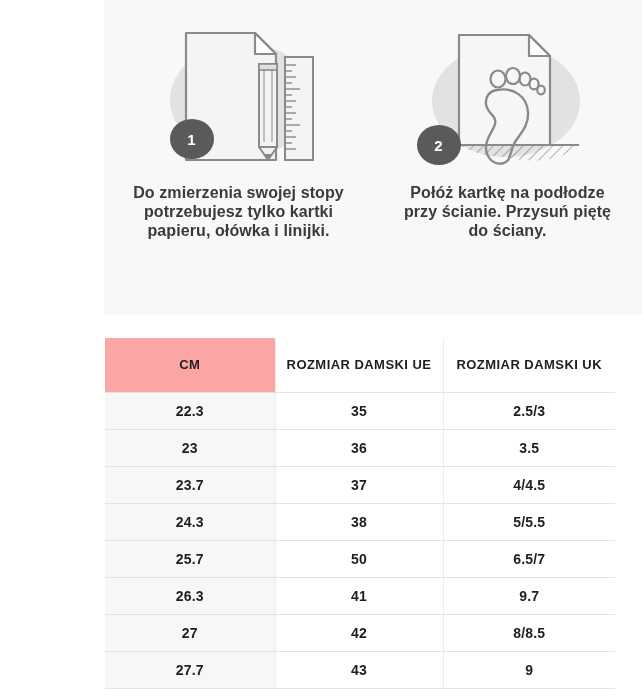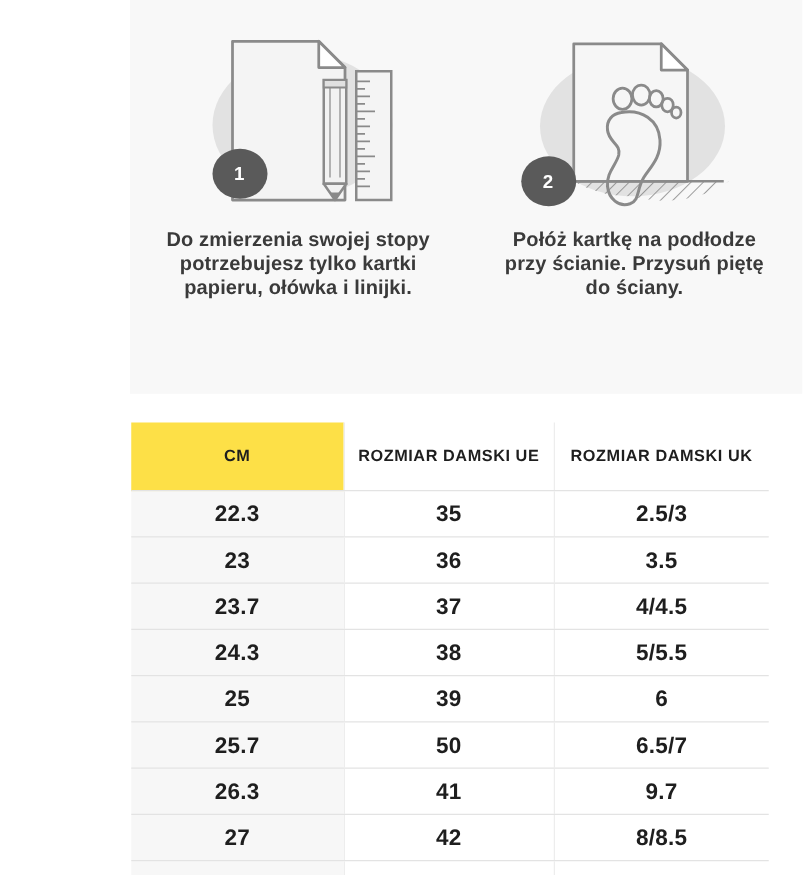--- a/index.html
+++ b/index.html
@@ -51,31 +51,31 @@
   }
   #size-table thead th{
     height:54px;
     font-size:13px;line-height:16px;
     letter-spacing:.45px;
     vertical-align:middle;
     border-bottom:1px solid #e3e3e3;
   }
   #size-table tbody td{
     height:36px;
-    font-size:18px;
+    font-size:14px;
     letter-spacing:.2px;
     vertical-align:middle;
   }
   
   #size-table th.col-cm,#size-table td.col-cm{background:#f7f7f7;}
   #size-table th.col-ue,#size-table td.col-ue,
   #size-table th.col-uk,#size-table td.col-uk{
     border-left:1px solid #ededed;background:#ffffff;
   }
-  #size-table thead th.col-cm{background:#fde047;}
+  #size-table thead th.col-cm{background:#fca5a5;}
   #size-table tbody tr:last-child td{border-bottom:1px solid #e3e3e3;}
 
   
   .badge{
     position:absolute;
     width:44px;height:40px;border-radius:50%;
     background:#5a5a5a;color:#ffffff;
     display:flex;align-items:center;justify-content:center;
     font-size:15px;font-weight:600;
     letter-spacing:.2px;
@@ -197,25 +197,20 @@
       <td class="col-cm">23.7</td>
       <td class="col-ue">37</td>
       <td class="col-uk">4/4.5</td>
     </tr>
     <tr>
       <td class="col-cm">24.3</td>
       <td class="col-ue">38</td>
       <td class="col-uk">5/5.5</td>
     </tr>
     <tr>
-      <td class="col-cm">25</td>
-      <td class="col-ue">39</td>
-      <td class="col-uk">6</td>
-    </tr>
-    <tr>
       <td class="col-cm">25.7</td>
       <td class="col-ue">50</td>
       <td class="col-uk">6.5/7</td>
     </tr>
     <tr>
       <td class="col-cm">26.3</td>
       <td class="col-ue">41</td>
       <td class="col-uk">9.7</td>
     </tr>
     <tr>

